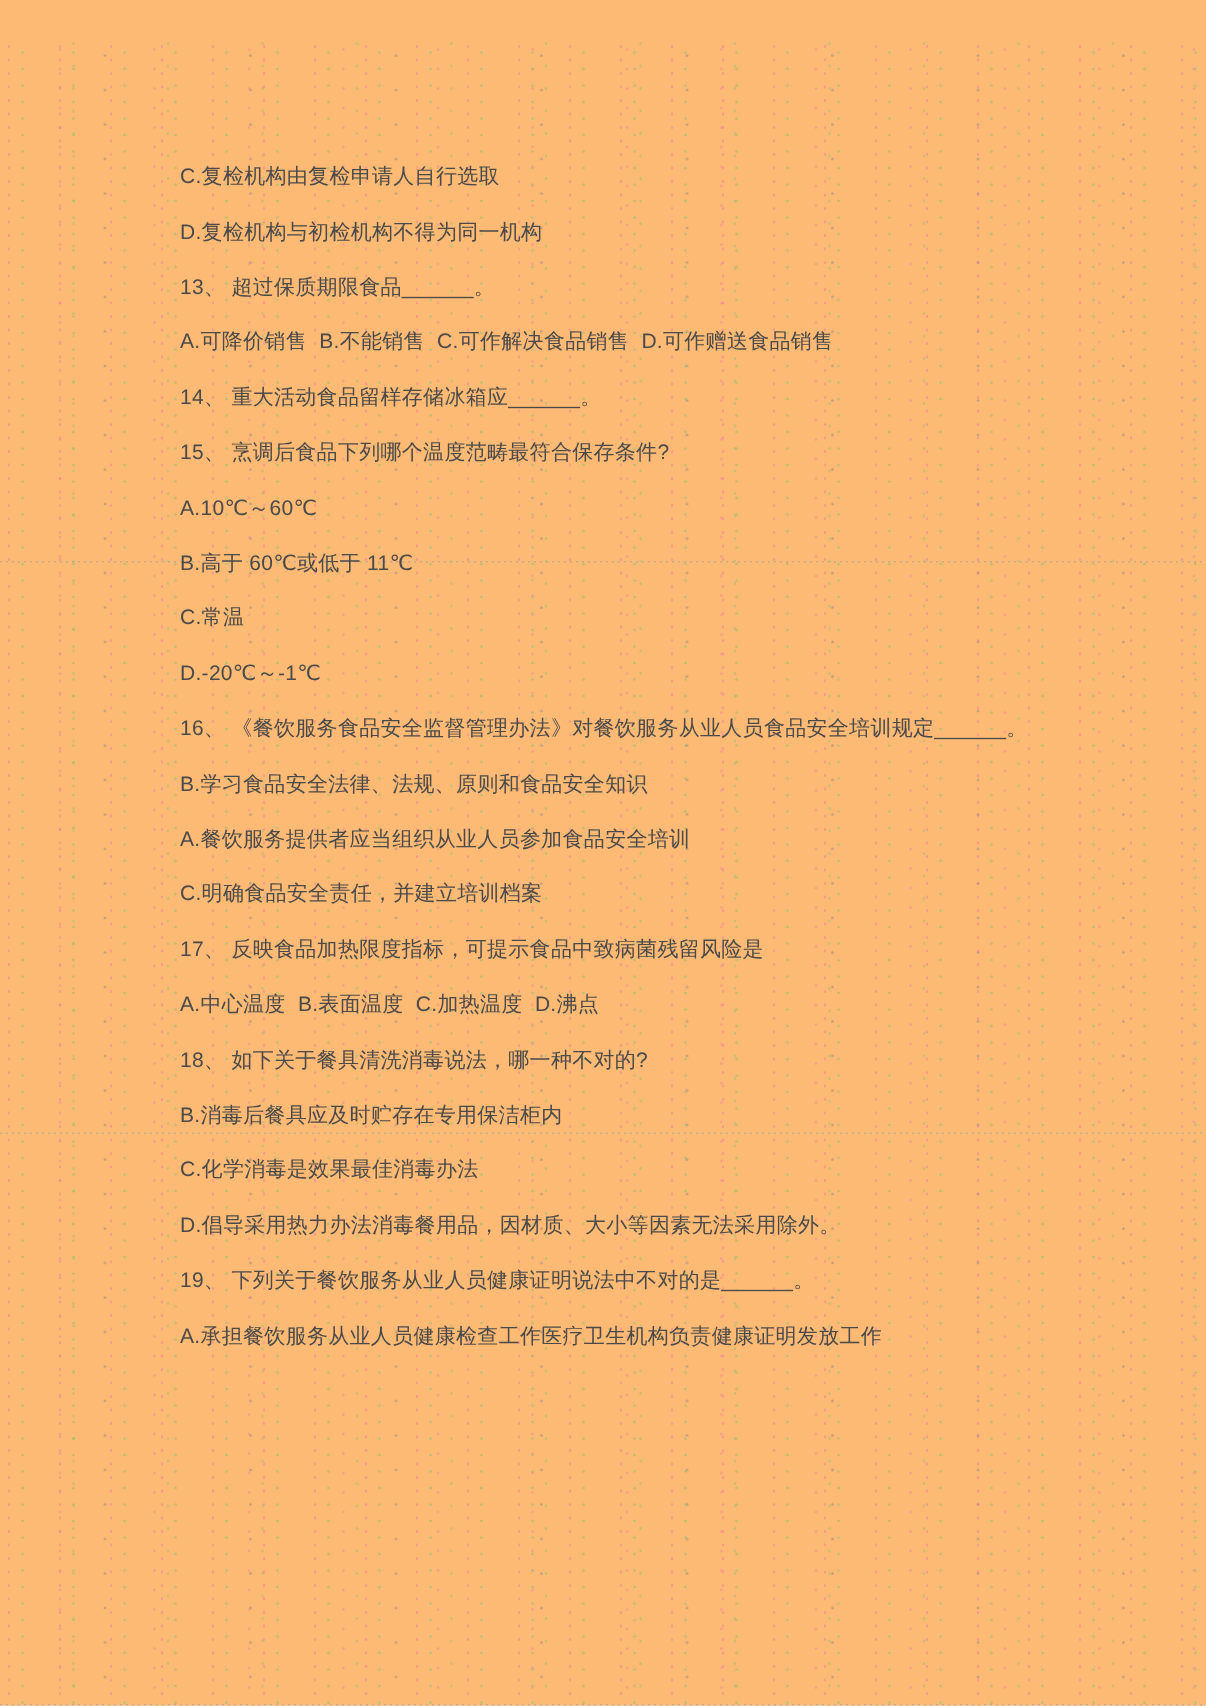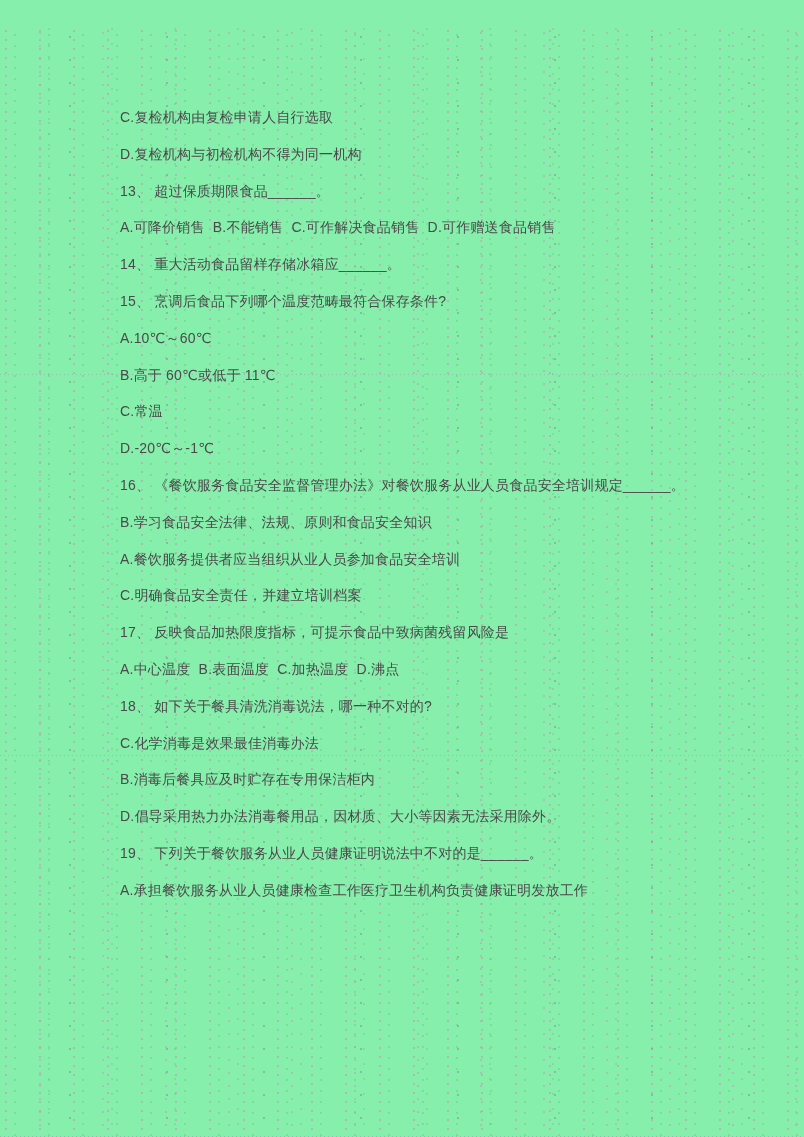--- a/index.html
+++ b/index.html
@@ -12,21 +12,21 @@
     background: #ffffff;
     overflow: hidden;
     position: relative;
     font-family: "Liberation Sans", "DejaVu Sans", sans-serif;
   }
   .page {
     position: absolute;
     left: 0; top: 0;
     width: 804px;
     height: 1137px;
-    background: #86efac;
+    background: #fdba74;
   }
   
   .texture {
     position: absolute;
     left: 0; right: 0;
     top: 28px; bottom: 0;
     background-image:
       radial-gradient(circle at 6px 3px,  rgba(240,106,180,0.40) 0.7px, transparent 1.05px),
       radial-gradient(circle at 15px 7px, rgba(105,196,111,0.40) 0.7px, transparent 1.05px),
       radial-gradient(circle at 40px 5px, rgba(240,106,180,0.34) 0.7px, transparent 1.05px),
@@ -77,19 +77,19 @@
       <div class="line">B.高于 60℃或低于 11℃</div>
       <div class="line">C.常温</div>
       <div class="line">D.-20℃～-1℃</div>
       <div class="line">16、 《餐饮服务食品安全监督管理办法》对餐饮服务从业人员食品安全培训规定______。</div>
       <div class="line">B.学习食品安全法律、法规、原则和食品安全知识</div>
       <div class="line">A.餐饮服务提供者应当组织从业人员参加食品安全培训</div>
       <div class="line">C.明确食品安全责任，并建立培训档案</div>
       <div class="line">17、 反映食品加热限度指标，可提示食品中致病菌残留风险是</div>
       <div class="line">A.中心温度  B.表面温度  C.加热温度  D.沸点</div>
       <div class="line">18、 如下关于餐具清洗消毒说法，哪一种不对的?</div>
+      <div class="line">B.消毒后餐具应及时贮存在专用保洁柜内</div>
       <div class="line">C.化学消毒是效果最佳消毒办法</div>
-      <div class="line">B.消毒后餐具应及时贮存在专用保洁柜内</div>
       <div class="line">D.倡导采用热力办法消毒餐用品，因材质、大小等因素无法采用除外。</div>
       <div class="line">19、 下列关于餐饮服务从业人员健康证明说法中不对的是______。</div>
       <div class="line">A.承担餐饮服务从业人员健康检查工作医疗卫生机构负责健康证明发放工作</div>
     </div>
 </div>
 
 </body></html>

